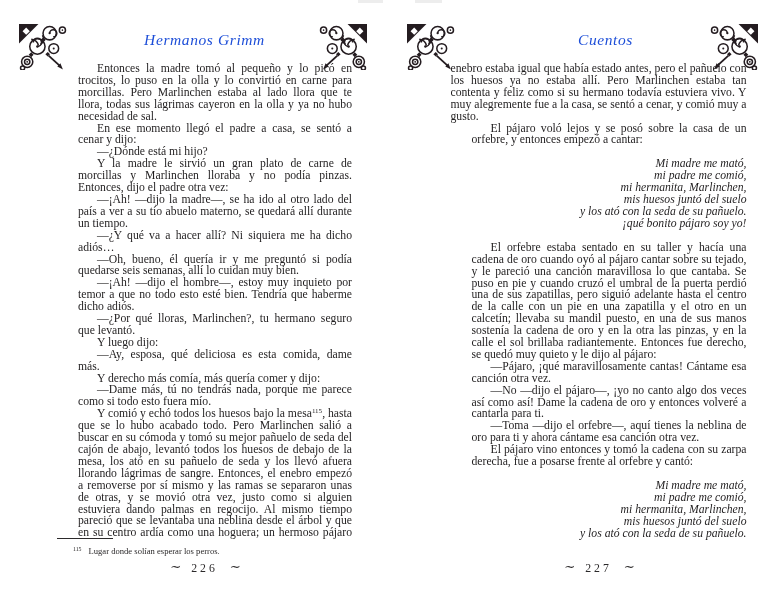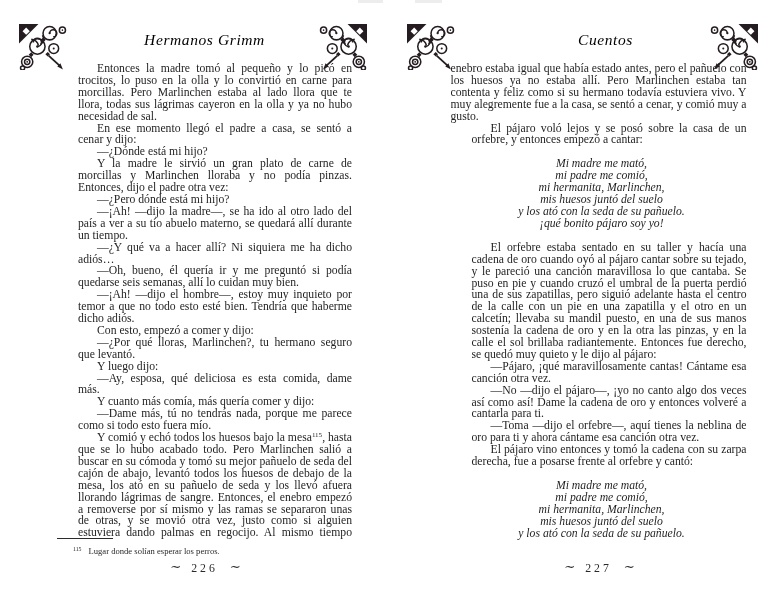--- a/index.html
+++ b/index.html
@@ -17,36 +17,36 @@
   .ornament { position:absolute; top:23px; width:49px; height:47px; }
   .o-left  { left:18px; }
   .o-right { right:19px; }
   .right-page .o-left  { left:19px; }
   .right-page .o-right { right:14px; }
   .mirror { transform:scaleX(-1); }
 
   .header-title {
     position:absolute; top:31px; left:57px; width:295px;
     text-align:center; font-style:italic; font-size:15.5px;
-    letter-spacing:0.6px; color:#000000;
+    letter-spacing:0.6px; color:#1d4ed8;
   }
   .right-page .header-title { left:71px; width:296px; }
 
   .body-col {
     position:absolute; top:63px; left:57px; width:295px;
     font-size:11.7px; line-height:11.9px; text-align:justify;
     max-height:476px; overflow:hidden;
     text-rendering:optimizeLegibility;
   }
   .right-page .body-col { left:64px; width:296px; max-height:498px; }
 
   .para { margin:0; }
   .p-indent { text-indent:19px;margin-left:21px; }
   .p-flush  { text-indent:0; }
-  .p-verse  { font-style:italic; text-align:center; text-indent:0; margin-left:6px; }
+  .p-verse  { font-style:italic; text-align:right; text-indent:0; margin-left:6px; }
   .gap { margin-top:12px; }
 
   .body-col sup {
     font-size:7px; line-height:0; vertical-align:4px; letter-spacing:0;
   }
 
   .footnote-rule {
     position:absolute; left:57px; top:538px; width:56px;
     border-top:1.2px solid #2c2a2b;
   }
@@ -109,30 +109,28 @@
     <svg class="ornament o-right mirror" viewBox="0 0 48 46">
         <use href="#flourish"></use>
       </svg>
 
     <div class="body-col">
 
     <p class="para p-indent">Entonces la madre tomó al pequeño y lo picó en trocitos, lo puso en la olla y lo convirtió en carne para morcillas. Pero Marlinchen estaba al lado llora que te llora, todas sus lágrimas cayeron en la olla y ya no hubo necesidad de sal.</p>
         <p class="para p-indent">En ese momento llegó el padre a casa, se sentó a cenar y dijo:</p>
         <p class="para p-indent">—¿Dónde está mi hijo?</p>
         <p class="para p-indent">Y la madre le sirvió un gran plato de carne de morcillas y Marlinchen lloraba y no podía pinzas. Entonces, dijo el padre otra vez:</p>
-        <p class="para p-indent">—¿Pero dónde está mi hijo?</p>
         <p class="para p-indent">—¡Ah! —dijo la madre—, se ha ido al otro lado del país a ver a su tío abuelo materno, se quedará allí durante un tiempo.</p>
         <p class="para p-indent">—¿Y qué va a hacer allí? Ni siquiera me ha dicho adiós…</p>
         <p class="para p-indent">—Oh, bueno, él quería ir y me preguntó si podía quedarse seis semanas, allí lo cuidan muy bien.</p>
         <p class="para p-indent">—¡Ah! —dijo el hombre—, estoy muy inquieto por temor a que no todo esto esté bien. Tendría que haberme dicho adiós.</p>
-        <p class="para p-indent">Con esto, empezó a comer y dijo:</p>
         <p class="para p-indent">—¿Por qué lloras, Marlinchen?, tu hermano seguro que levantó.</p>
         <p class="para p-indent">Y luego dijo:</p>
         <p class="para p-indent">—Ay, esposa, qué deliciosa es esta comida, dame más.</p>
-        <p class="para p-indent">Y cuanto más comía, más quería comer y dijo:</p>
+        <p class="para p-indent">Y derecho más comía, más quería comer y dijo:</p>
         <p class="para p-indent">—Dame más, tú no tendrás nada, porque me parece como si todo esto fuera mío.</p>
         <p class="para p-indent"><span>Y comió y echó todos los huesos bajo la mesa</span><sup>115</sup><span>, hasta que se lo hubo acabado todo. Pero Marlinchen salió a buscar en su cómoda y tomó su mejor pañuelo de seda del cajón de abajo, levantó todos los huesos de debajo de la mesa, los ató en su pañuelo de seda y los llevó afuera llorando lágrimas de sangre. Entonces, el enebro empezó a removerse por sí mismo y las ramas se separaron unas de otras, y se movió otra vez, justo como si alguien estuviera dando palmas en regocijo. Al mismo tiempo pareció que se levantaba una neblina desde el árbol y que en su centro ardía como una hoguera; un hermoso pájaro que cantaba magníficamente salió volando del fuego y voló muy alto en el aire y, cuando se hubo ido, el</span></p>
       </div>
 
     <div class="footnote-rule"></div>
     <div class="footnote">
       <sup>115</sup><span>Lugar donde solían esperar los perros.</span>
     </div>
 
     <div class="folio">

